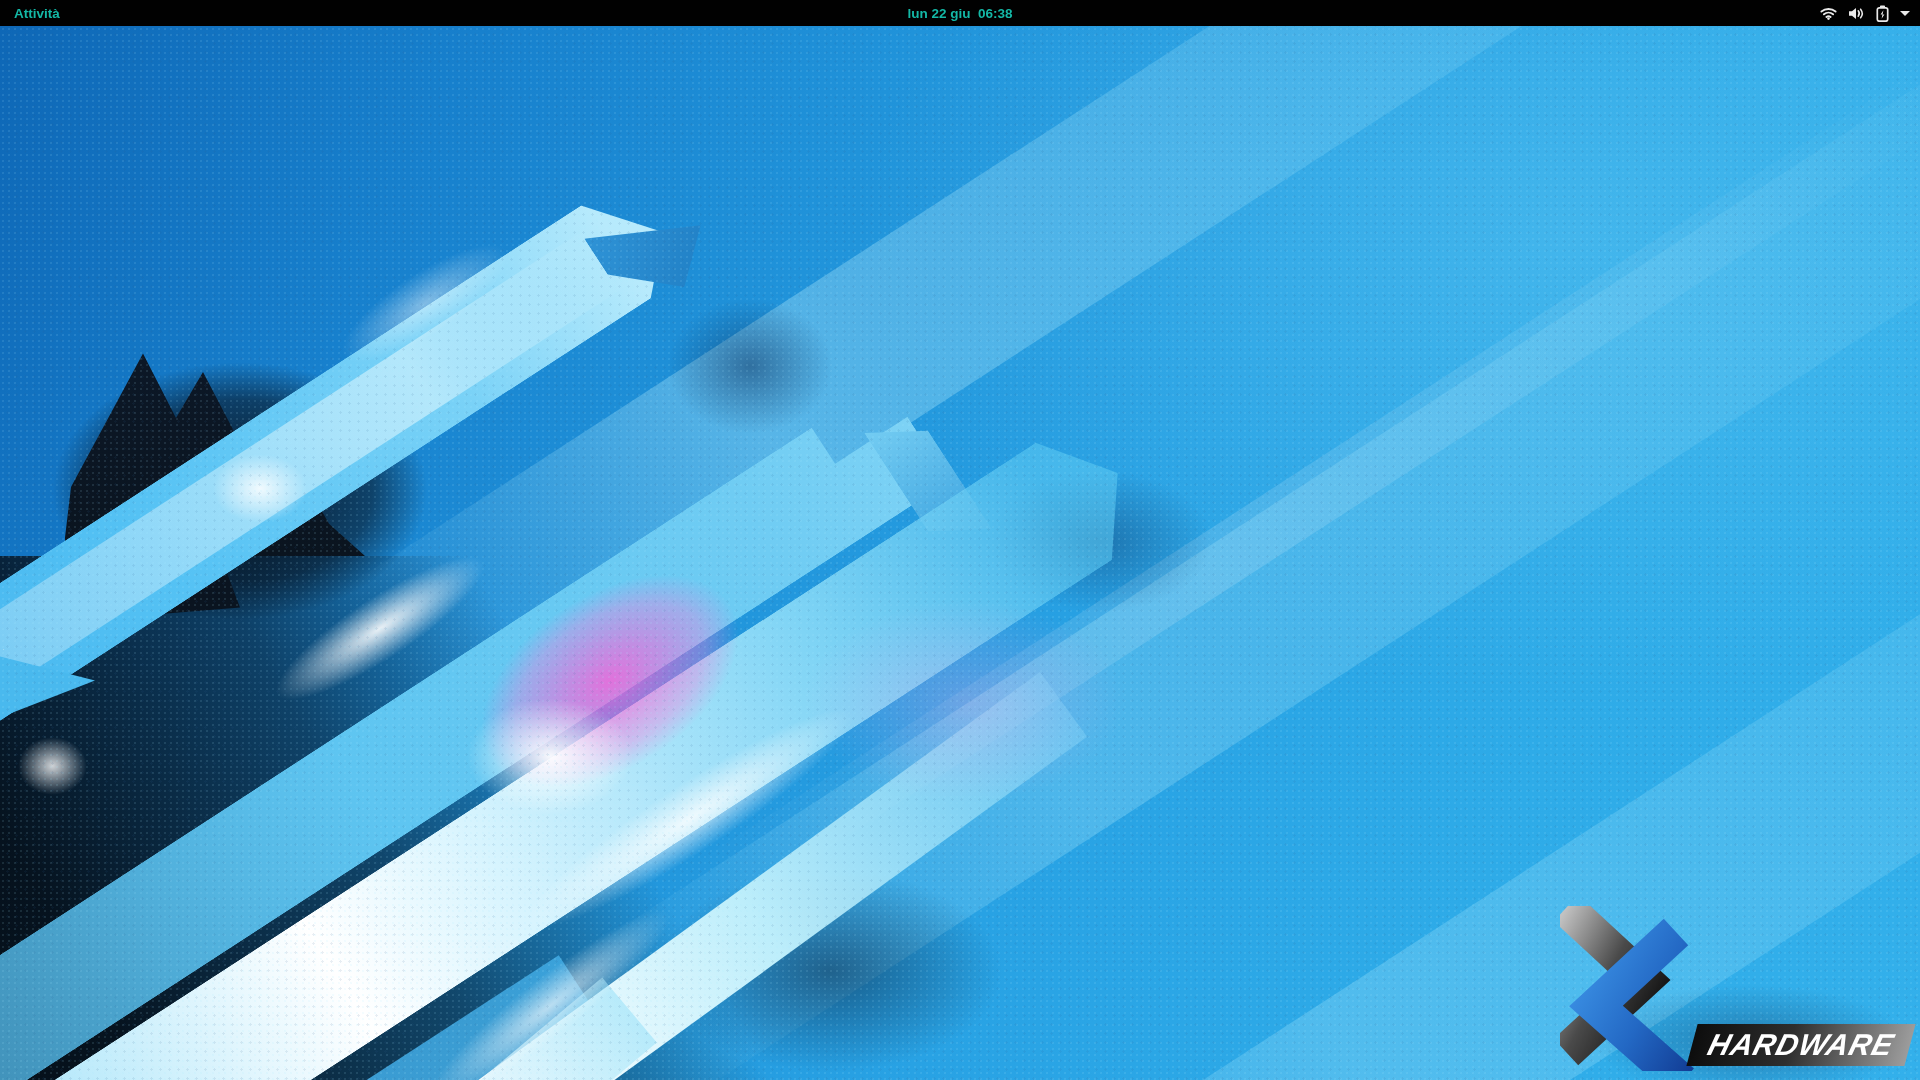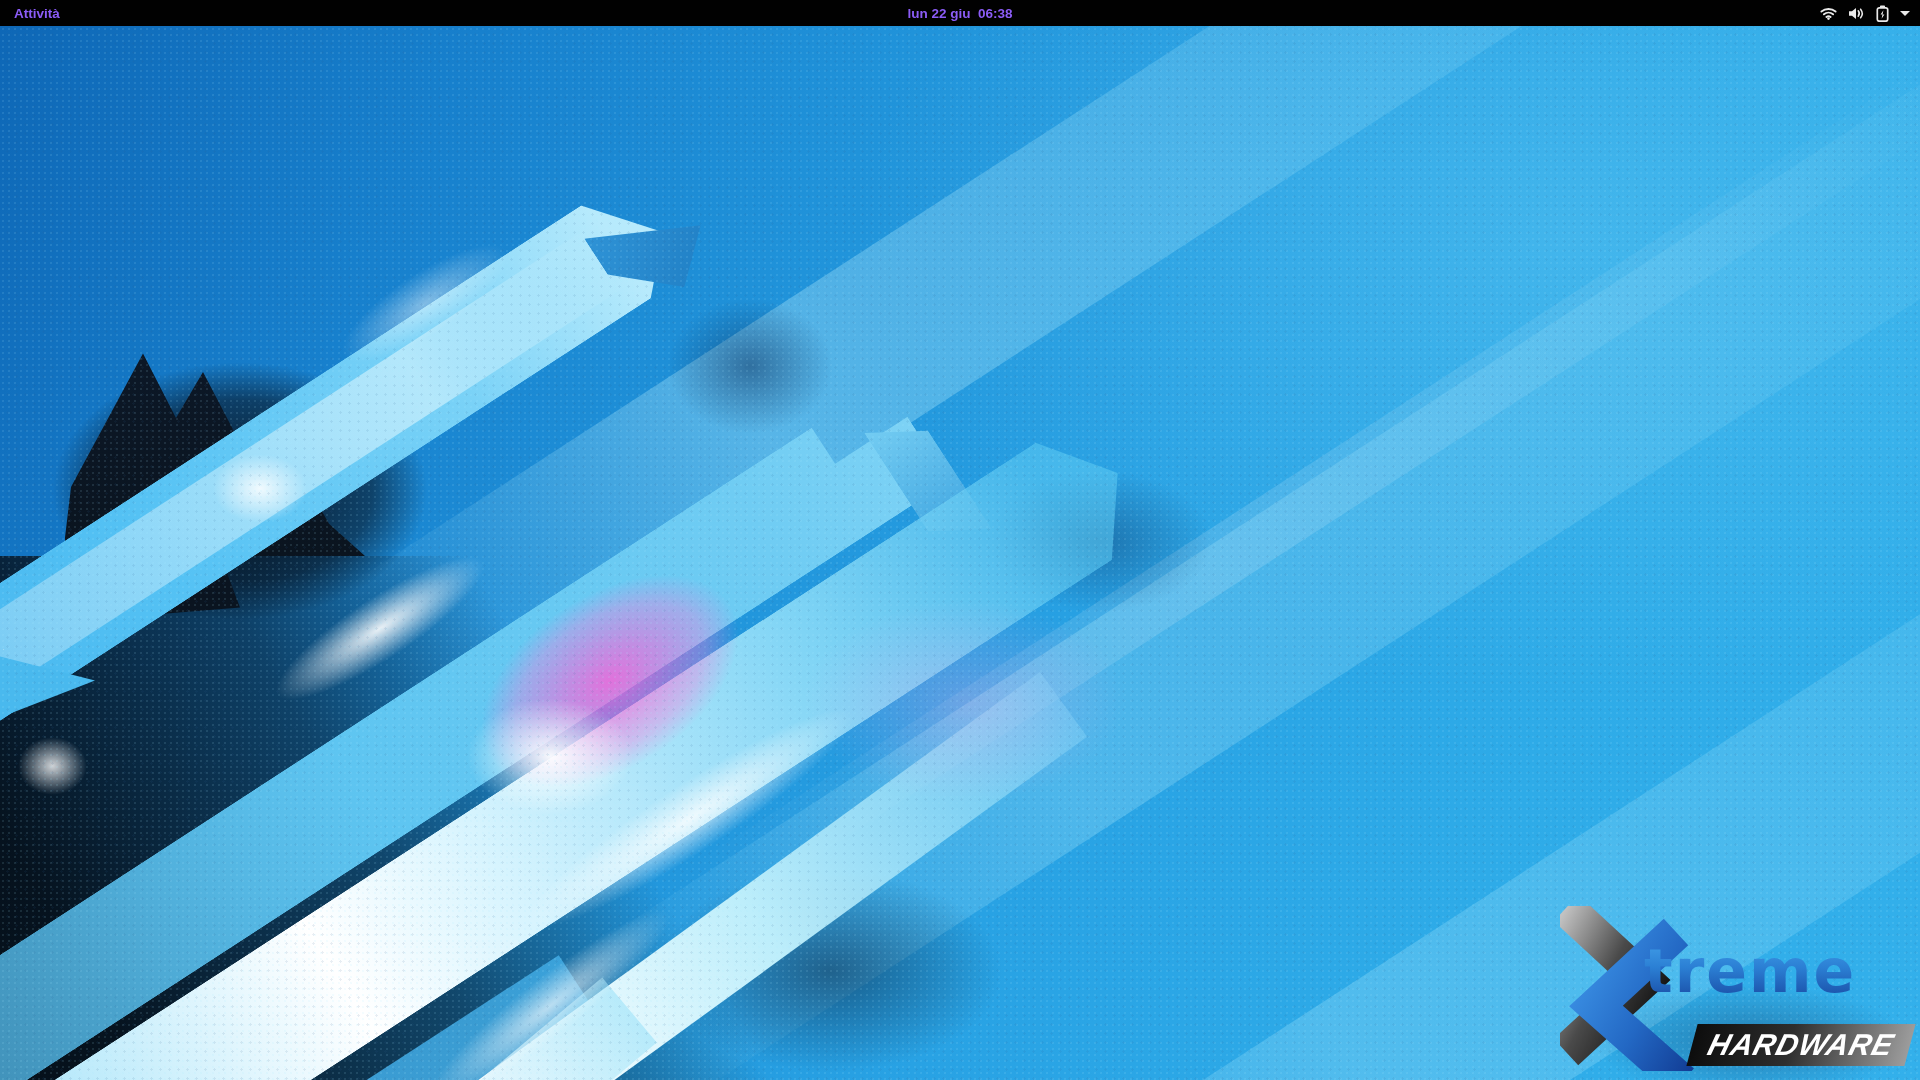--- a/index.html
+++ b/index.html
@@ -1,19 +1,19 @@
 <!DOCTYPE html>
 <html><head>
 <meta charset="utf-8">
 <style>
   html,body{margin:0;padding:0;width:1920px;height:1080px;overflow:hidden;background:#000;
     font-family:"Liberation Sans",sans-serif;}
   
   .topbar{position:absolute;left:0;top:0;width:1920px;height:26px;background:#010101;
-    color:#8b5cf6;font-size:13.5px;font-weight:700;z-index:50;}
+    color:#14b8a6;font-size:13.5px;font-weight:700;z-index:50;}
   .tb-left{position:absolute;left:0;top:0;height:26px;display:flex;align-items:center;padding:0 14px;cursor:pointer;}
   .tb-center{position:absolute;left:0;top:0;width:100%;height:26px;display:flex;align-items:center;justify-content:center;}
   .tb-center span{white-space:pre;}
   .tb-right{position:absolute;right:0;top:0;height:26px;display:flex;align-items:center;gap:11px;padding:0 10px;}
   .tb-right svg{display:block;}
   .caret{width:0;height:0;border-left:5px solid transparent;border-right:5px solid transparent;border-top:5px solid #e9e9e9;margin-top:1px;}
   
   .desktop{position:absolute;left:0;top:26px;width:1920px;height:1054px;overflow:hidden;
     background:
       radial-gradient(1100px 700px at 82% 20%, rgba(120,215,250,.30), transparent 65%),
@@ -157,21 +157,20 @@
         </linearGradient>
         <linearGradient id="gBlue" x1="0" y1="0" x2="1" y2="1">
           <stop offset="0" stop-color="#3c92e6"></stop>
             <stop offset="0.55" stop-color="#2368c4"></stop>
             <stop offset="1" stop-color="#123e96"></stop>
         </linearGradient>
       </defs>
       <path d="M6 2 L84 74 L6 146" fill="none" stroke="url(#gDark)" stroke-width="36"></path>
       <path d="M116 26 L36 100 L122 176" fill="none" stroke="url(#gBlue)" stroke-width="36"></path>
     </svg>
-    <span class="logo-treme">treme</span>
     <div class="logo-bar">
       <span>HARDWARE</span>
     </div>
   </div>
 </div>
 
 <div class="topbar">
   <div class="tb-left">
     <span>Attività</span>
   </div>

